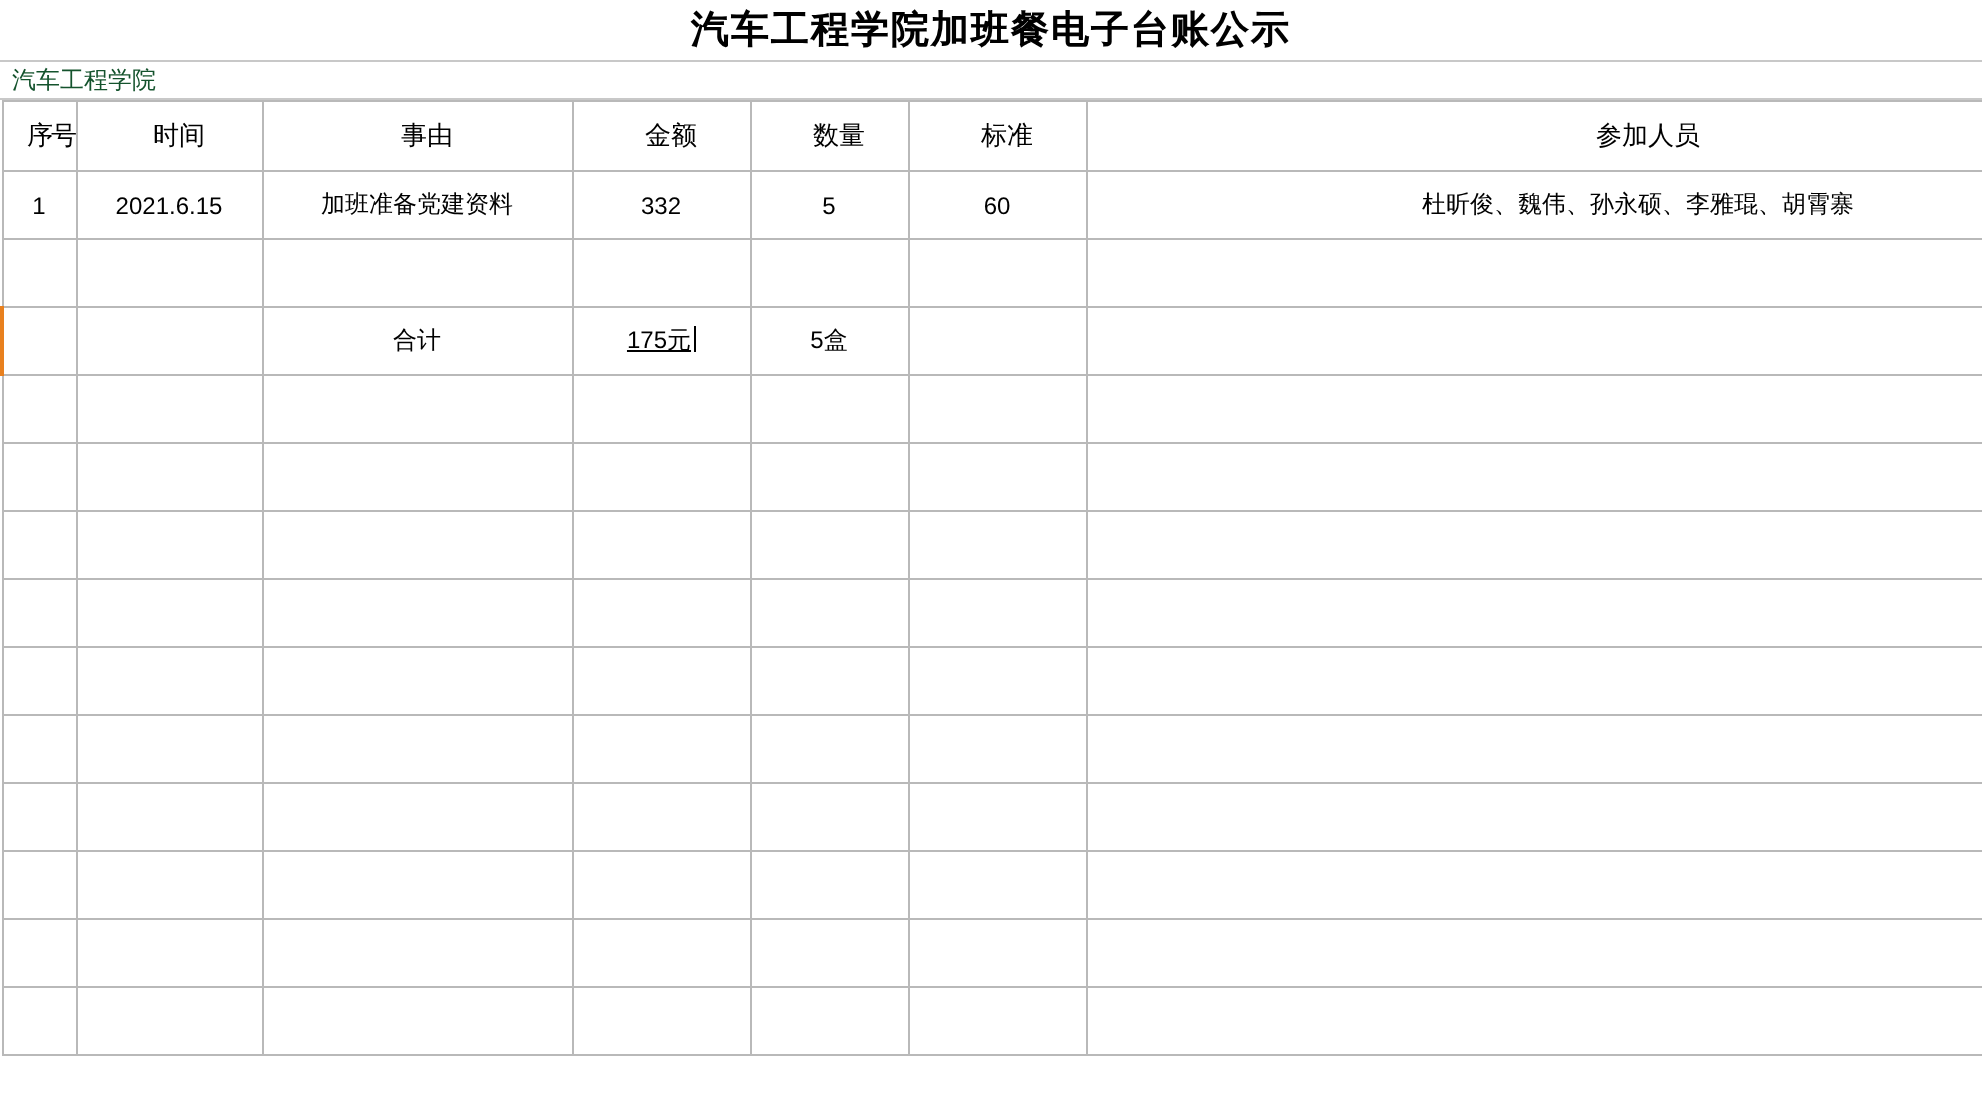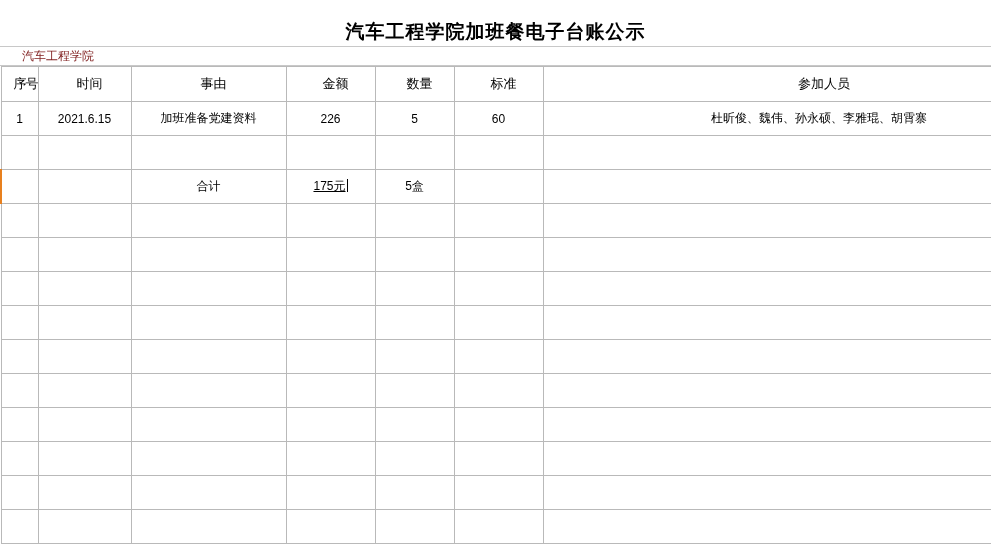--- a/index.html
+++ b/index.html
@@ -17,42 +17,41 @@
     position: relative;
     width: 991px;
     height: 550px;
     background: #ffffff;
   }
   .title-row {
     height: 30px;
     display: flex;
     align-items: center;
     justify-content: center;
-    margin-top: 16px;
   }
   .doc-title {
     font-family: "DejaVu Serif", "Liberation Serif", serif;
     font-weight: bold;
     font-size: 19px;
     color: #000000;
     letter-spacing: 1px;
     line-height: 30px;
   }
   .subtitle-row {
     height: 20px;
     border-top: 1px solid #c8c8c8;
     border-bottom: 1px solid #c8c8c8;
     display: flex;
     align-items: center;
     box-sizing: border-box;
   }
   .subtitle-text {
     font-size: 12px;
-    color: #7f1d1d;
-    padding-left: 22px;
+    color: #14532d;
+    padding-left: 6px;
     line-height: 18px;
   }
   table.grid {
     border-collapse: collapse;
     table-layout: fixed;
     width: 991px;
     margin: 0;
   }
   table.grid td {
     border: 1px solid #b9b9b9;
@@ -123,21 +122,21 @@
         <td class="c-amt">金额</td>
         <td class="c-qty">数量</td>
         <td class="c-std">标准</td>
         <td class="c-ppl">参加人员</td>
       </tr>
 
       <tr>
         <td class="c-seq">1</td>
         <td class="c-time">2021.6.15</td>
         <td class="c-rsn">加班准备党建资料</td>
-        <td class="c-amt">226</td>
+        <td class="c-amt">332</td>
         <td class="c-qty">5</td>
         <td class="c-std">60</td>
         <td class="c-ppl">杜昕俊、魏伟、孙永硕、李雅琨、胡霄寨</td>
       </tr>
 
       <tr>
         <td class="c-seq"></td>
         <td class="c-time"></td>
         <td class="c-rsn"></td>
         <td class="c-amt"></td>

